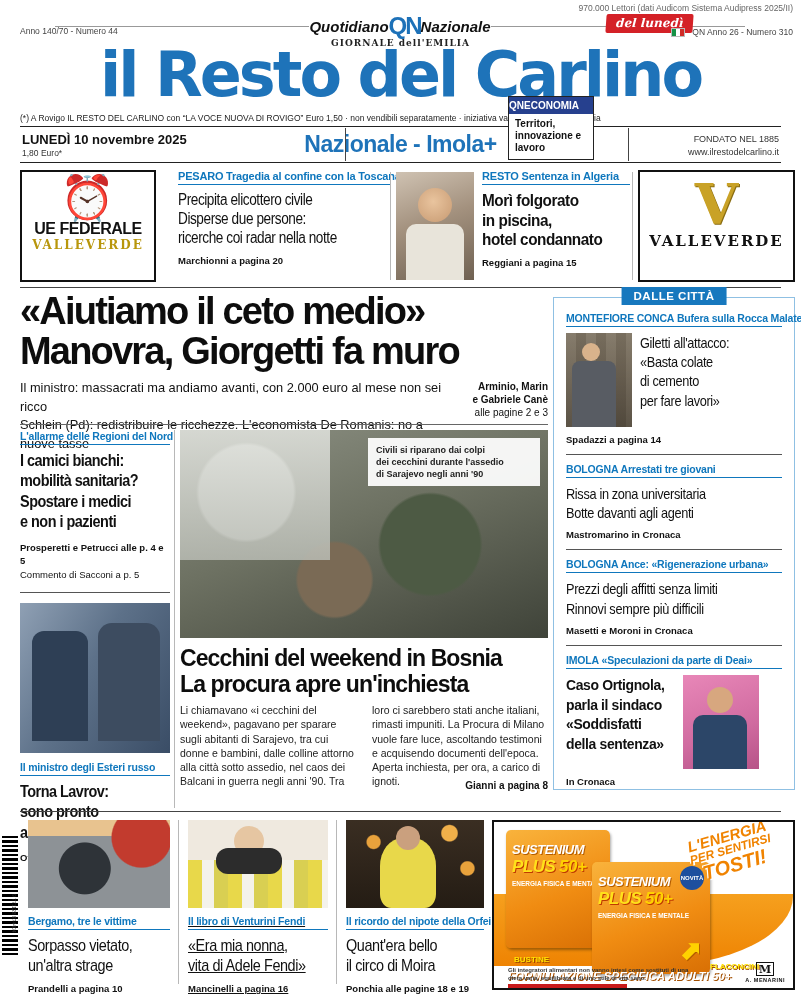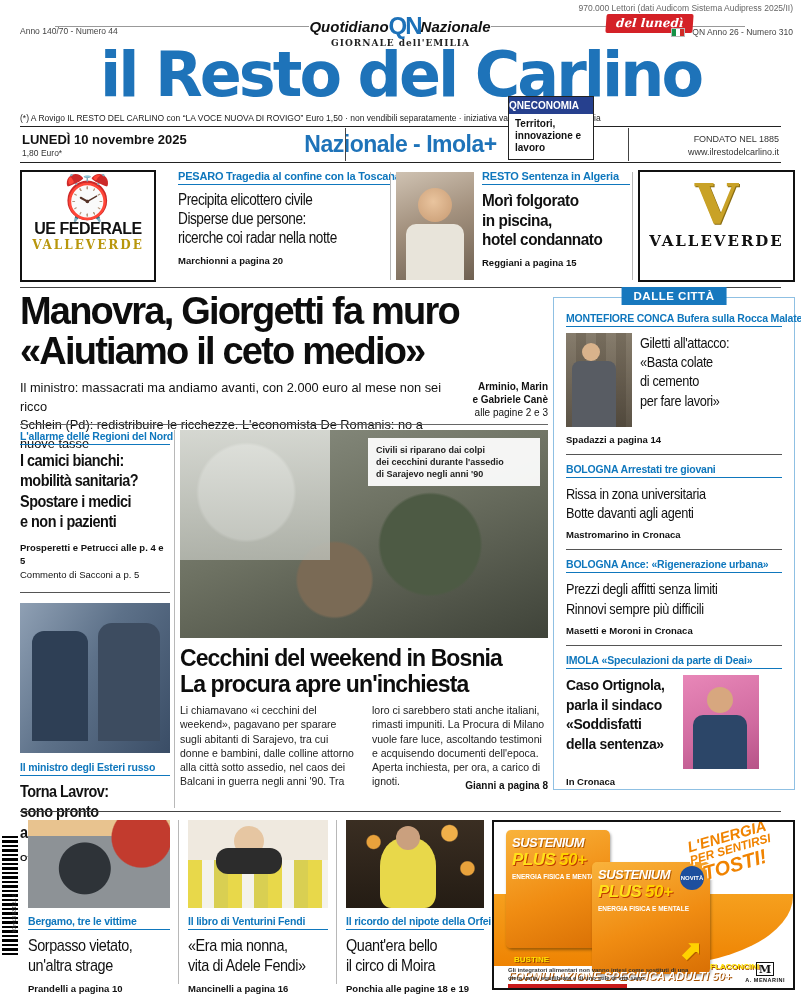--- a/index.html
+++ b/index.html
@@ -129,21 +129,21 @@
       radial-gradient(circle at 75% 15%, #f0b04a 0 6%, transparent 7%),
       radial-gradient(circle at 55% 40%, #d89232 0 4%, transparent 5%),
       radial-gradient(circle at 88% 55%, #e8a23c 0 5%, transparent 6%),
       linear-gradient(#3a2e22,#241c14); }
   .ph-moira:before { content:""; position:absolute; left:34px; top:18px; width:56px; height:70px; border-radius:40% 40% 20% 20%; background:#e8d84a; }
   .ph-moira:after { content:""; position:absolute; left:50px; top:6px; width:24px; height:24px; border-radius:50%; background:#caa07e; }
 
   
   .susad { top:820px; left:492px; width:303px; height:170px; border:2px solid #111; background:#fff; overflow:hidden; }
   .sw { position:absolute; left:0; top:72px; width:100%; height:72px; background:linear-gradient(#f6a01e,#ee8302); border-radius:0 0 140px 0 / 0 0 70px 0; }
-  .sbox { position:absolute; border-radius:5px; background:linear-gradient(160deg,#f9b33c 0%,#f08c12 55%,#d86f04 100%); box-shadow:1px 2px 3px rgba(0,0,0,.35); padding:5px 6px; }
+  .sbox { position:absolute; border-radius:5px; background:linear-gradient(160deg,#f9b33c 0%,#f08c12 55%,#d86f04 100%); box-shadow:1px 2px 3px rgba(0,0,0,.35); padding:12px 6px; }
   .sbox .sb1 { color:#fff; font-weight:800; font-style:italic; font-size:13px; letter-spacing:-0.5px; text-shadow:1px 1px 0 #b35c00; }
   .sbox .sb2 { font-weight:900; font-style:italic; font-size:15px; letter-spacing:-0.5px; color:#ffe11a; text-shadow:1px 1px 0 #c03a00; }
   .sbox .sb2 span { color:#ffd200; font-size:17px; }
   .sbox .sb3 { color:#fff; font-weight:800; font-size:6.5px; margin-top:3px; line-height:1.25; }
   .sbox1 { left:12px; top:8px; width:104px; height:118px; }
   .sbox2 { left:98px; top:40px; width:118px; height:112px; }
   .novita { position:absolute; right:6px; top:4px; background:#1d4f9e; color:#fff; font-size:6px; font-weight:800; border-radius:50%; width:24px; height:24px; display:flex; align-items:center; justify-content:center; }
   .arrow { position:absolute; right:8px; bottom:8px; font-size:26px; color:#ffd200; font-weight:900; text-shadow:1px 1px 0 #b35c00; }
   .tagline { position:absolute; right:2px; top:6px; width:120px; transform:rotate(-16deg); text-align:center; color:#f08300; font-weight:900; font-style:italic; line-height:1; text-shadow:1.5px 1.5px 0 #fff, -1px -1px 0 #fff; }
   .tagline .t1 { font-size:15px; } .tagline .t2 { font-size:12px; } .tagline .t3 { font-size:20px; }
@@ -233,22 +233,22 @@
   <div class="abs vr" style="left:632px;top:172px;height:108px;"></div>
 
   <div class="abs adbox ad2">
     <div class="vv">V</div>
     <div class="vn">VALLEVERDE</div>
   </div>
 
   <div class="abs hr" style="top:287px;left:20px;width:761px;"></div>
 
   <div class="abs lead-hl hl">
+    <div>«Aiutiamo il ceto medio»</div>
     <div>Manovra, Giorgetti fa muro</div>
-    <div>«Aiutiamo il ceto medio»</div>
   </div>
   <div class="abs lead-deck">
     <div>Il ministro: massacrati ma andiamo avanti, con 2.000 euro al mese non sei ricco</div>
     <div>Schlein (Pd): redistribuire le ricchezze. L'economista De Romanis: no a nuove tasse</div>
   </div>
   <div class="abs lead-by">
     <div>Arminio, Marin</div>
     <div>e Gabriele Canè</div>
     <div>alle pagine 2 e 3</div>
   </div>
@@ -356,21 +356,21 @@
     <div class="bphoto ph-crash"></div>
     <div class="kicker">Bergamo, tre le vittime</div>
     <div class="hl b-hl cond">
       <div>Sorpasso vietato,</div>
       <div>un'altra strage</div>
     </div>
     <div class="by">Prandelli a pagina 10</div>
   </div>
   <div class="abs vr" style="left:178px;top:820px;height:164px;"></div>
 
-  <div class="bsec" style="left:188px;width:140px;">
+  <div class="bsec" style="left:188px;width:140px;text-decoration:underline;">
     <div class="bphoto ph-fendi"></div>
     <div class="kicker">Il libro di Venturini Fendi</div>
     <div class="hl b-hl cond">
       <div>«Era mia nonna,</div>
       <div>vita di Adele Fendi»</div>
     </div>
     <div class="by">Mancinelli a pagina 16</div>
   </div>
   <div class="abs vr" style="left:336px;top:820px;height:164px;"></div>
 

